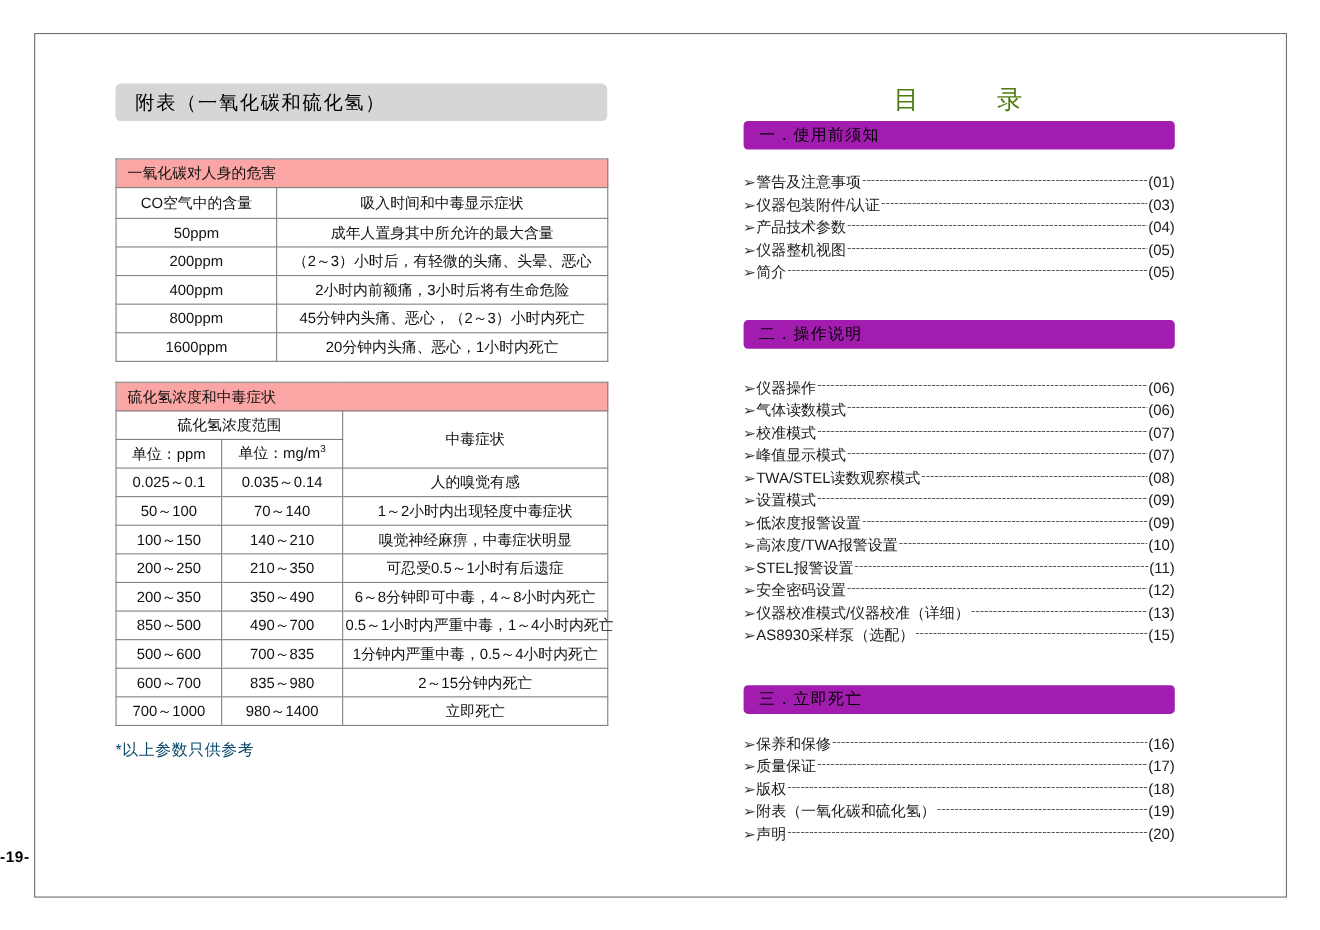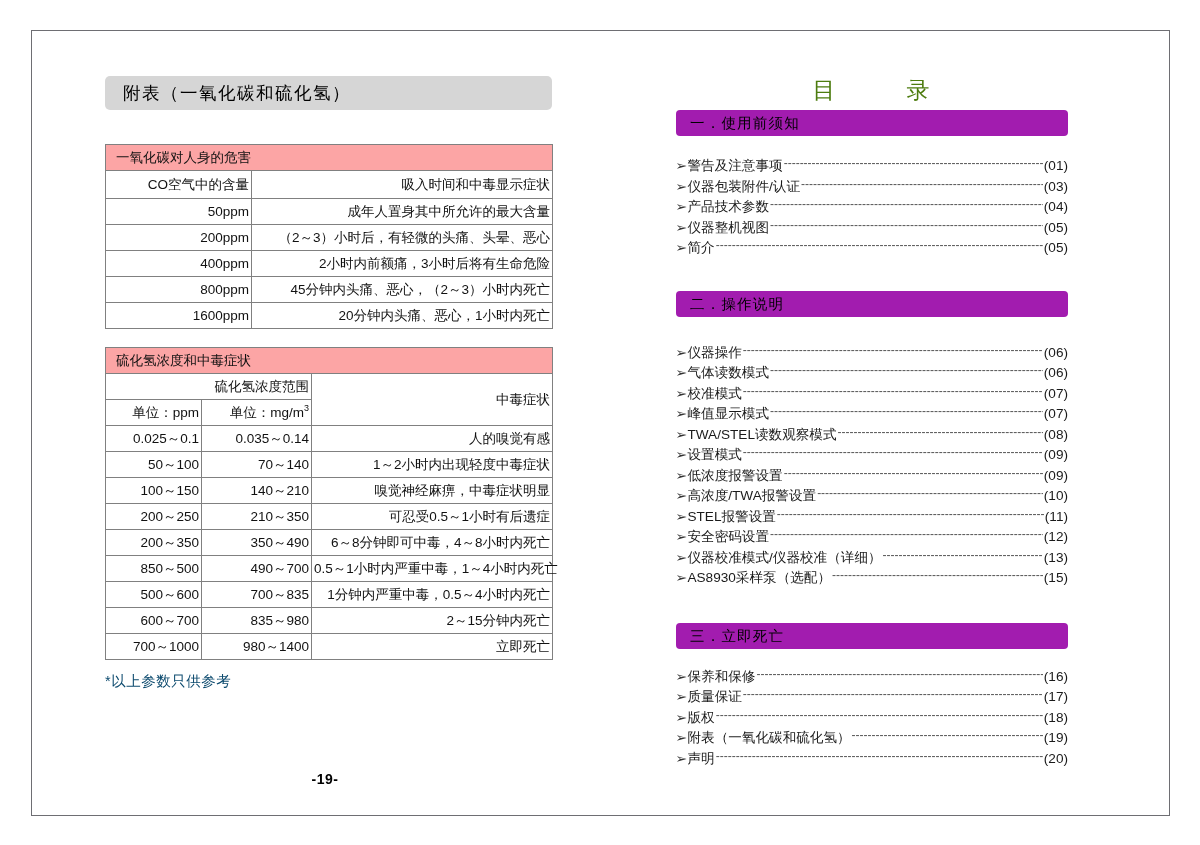--- a/index.html
+++ b/index.html
@@ -57,21 +57,21 @@
   .tbl {
     border-collapse: collapse;
     width: 447px;
     table-layout: fixed;
     font-size: 13.5px;
     color: #111;
   }
   .tbl td, .tbl th {
     border: 1px solid #808080;
     height: 25px;
-    text-align: right;
+    text-align: center;
     vertical-align: middle;
     font-weight: normal;
     padding: 0 2px;
     white-space: nowrap;
   }
   .tbl td.hdr-band {
     background: #fca5a5;
     text-align: left;
     padding-left: 10px;
     font-size: 13.5px;
@@ -90,21 +90,20 @@
     font-size: 14.5px;
     letter-spacing: 0.5px;
     color: #0c4a6e;
   }
 
   #page-number {
     position: absolute;
     left: 0;
     top: 771px;
     width: 650px;
-    text-align: center;
     font-size: 14px;
     font-weight: bold;
     color: #000;
     letter-spacing: 0.5px;
   }
 
   
   #right-col {
     position: absolute;
     left: 676px;

